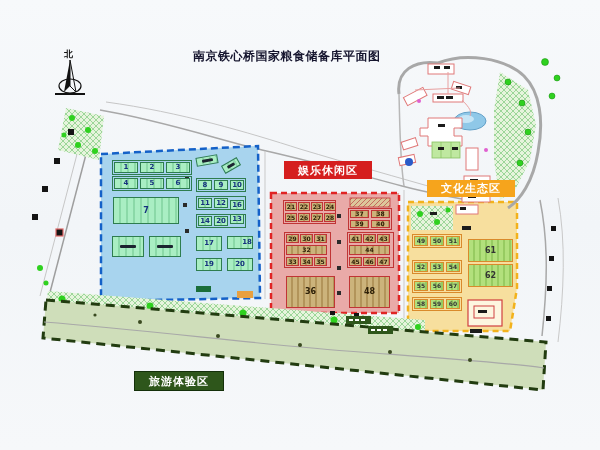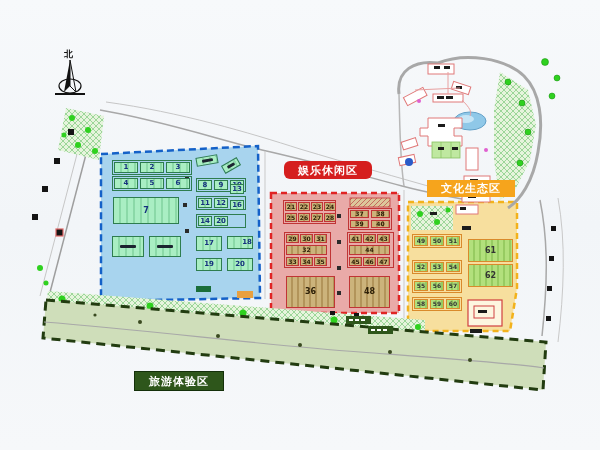--- a/index.html
+++ b/index.html
@@ -195,22 +195,23 @@
 
     <g>
       <text x="64" y="57" font-size="9" font-weight="bold" fill="#111">北</text>
       <polygon points="70,60 64,92 70,86" fill="#111"></polygon>
       <polygon points="70,60 76,92 70,86" fill="none" stroke="#111" stroke-width="1"></polygon>
       <ellipse cx="70" cy="86" rx="11" ry="7" fill="none" stroke="#111" stroke-width="1.2"></ellipse>
       <line x1="55" y1="94" x2="85" y2="94" stroke="#111" stroke-width="2"></line>
     </g>
   </svg>
 
-
-  <div class="zlabel" id="lab-fun" style="left: 284px; top: 161px; width: 88px; height: 18px; background: rgb(213, 30, 30); border-radius: 6px;">娱乐休闲区</div>
+  <div class="ttl">南京铁心桥国家粮食储备库平面图</div>
+
+  <div class="zlabel" id="lab-fun" style="left: 284px; top: 161px; width: 88px; height: 18px; background: rgb(213, 30, 30);">娱乐休闲区</div>
   <div class="zlabel" id="lab-culture" style="left: 427px; top: 180px; width: 88px; height: 17px; background: rgb(246, 164, 28);">文化生态区</div>
   <div class="zlabel" id="lab-tour" style="left: 134px; top: 371px; width: 90px; height: 20px; border: 1px solid rgb(20, 48, 10); background: rgb(46, 86, 27); text-align: center;">旅游体验区</div>
 
   <div id="blocks">
       <div class="fr fr-r" style="left: 283px; top: 200px; width: 53px; height: 24px;"></div>
       <div class="fr fr-r" style="left: 348px; top: 208px; width: 44px; height: 22px;"></div>
       <div class="fr fr-r" style="left: 284px; top: 232px; width: 47px; height: 36px;"></div>
       <div class="fr fr-r" style="left: 347px; top: 232px; width: 47px; height: 36px;"></div>
       <div class="fr fr-b" style="left: 112px; top: 160px; width: 80px; height: 15px;"></div>
       <div class="blk b" style="left: 114px; top: 162px; width: 24px; height: 11px;">1</div>
@@ -223,21 +224,21 @@
       <div class="blk b big" style="left: 113px; top: 197px; width: 66px; height: 27px;">7</div>
       <div class="blk b dk" style="left: 112px; top: 236px; width: 32px; height: 21px;"></div>
       <div class="blk b dk" style="left: 149px; top: 236px; width: 32px; height: 21px;"></div>
       <div class="fr fr-b" style="left: 196px; top: 178px; width: 50px; height: 14px;"></div>
       <div class="blk b" style="left: 198px; top: 180px; width: 14px; height: 10px;">8</div>
       <div class="blk b" style="left: 214px; top: 180px; width: 14px; height: 10px;">9</div>
       <div class="blk b" style="left: 230px; top: 180px; width: 14px; height: 10px;">10</div>
       <div class="fr fr-b" style="left: 196px; top: 196px; width: 50px; height: 14px;"></div>
       <div class="blk b" style="left: 198px; top: 198px; width: 14px; height: 10px;">11</div>
       <div class="blk b" style="left: 214px; top: 198px; width: 14px; height: 10px;">12</div>
-      <div class="blk b" style="left: 230px; top: 184px; width: 14px; height: 10px;">13</div>
+      <div class="blk b" style="left: 230px; top: 214px; width: 14px; height: 10px;">13</div>
       <div class="fr fr-b" style="left: 196px; top: 214px; width: 50px; height: 14px;"></div>
       <div class="blk b" style="left: 198px; top: 216px; width: 14px; height: 10px;">14</div>
       <div class="blk b" style="left: 214px; top: 216px; width: 14px; height: 10px;">20</div>
       <div class="blk b" style="left: 230px; top: 200px; width: 14px; height: 10px;">16</div>
       <div class="blk b" style="left: 196px; top: 236px; width: 26px; height: 15px;">17</div>
       <div class="blk b" style="left: 227px; top: 236px; width: 26px; height: 13px; padding-left: 14px;">18</div>
       <div class="blk b" style="left: 196px; top: 258px; width: 26px; height: 13px;">19</div>
       <div class="blk b" style="left: 227px; top: 258px; width: 26px; height: 13px;">20</div>
       <div class="blk b dk" style="left: 196px; top: 156px; width: 22px; height: 9px; transform: rotate(-10deg);"></div>
       <div class="blk b dk" style="left: 222px; top: 161px; width: 18px; height: 9px; transform: rotate(-30deg);"></div>

